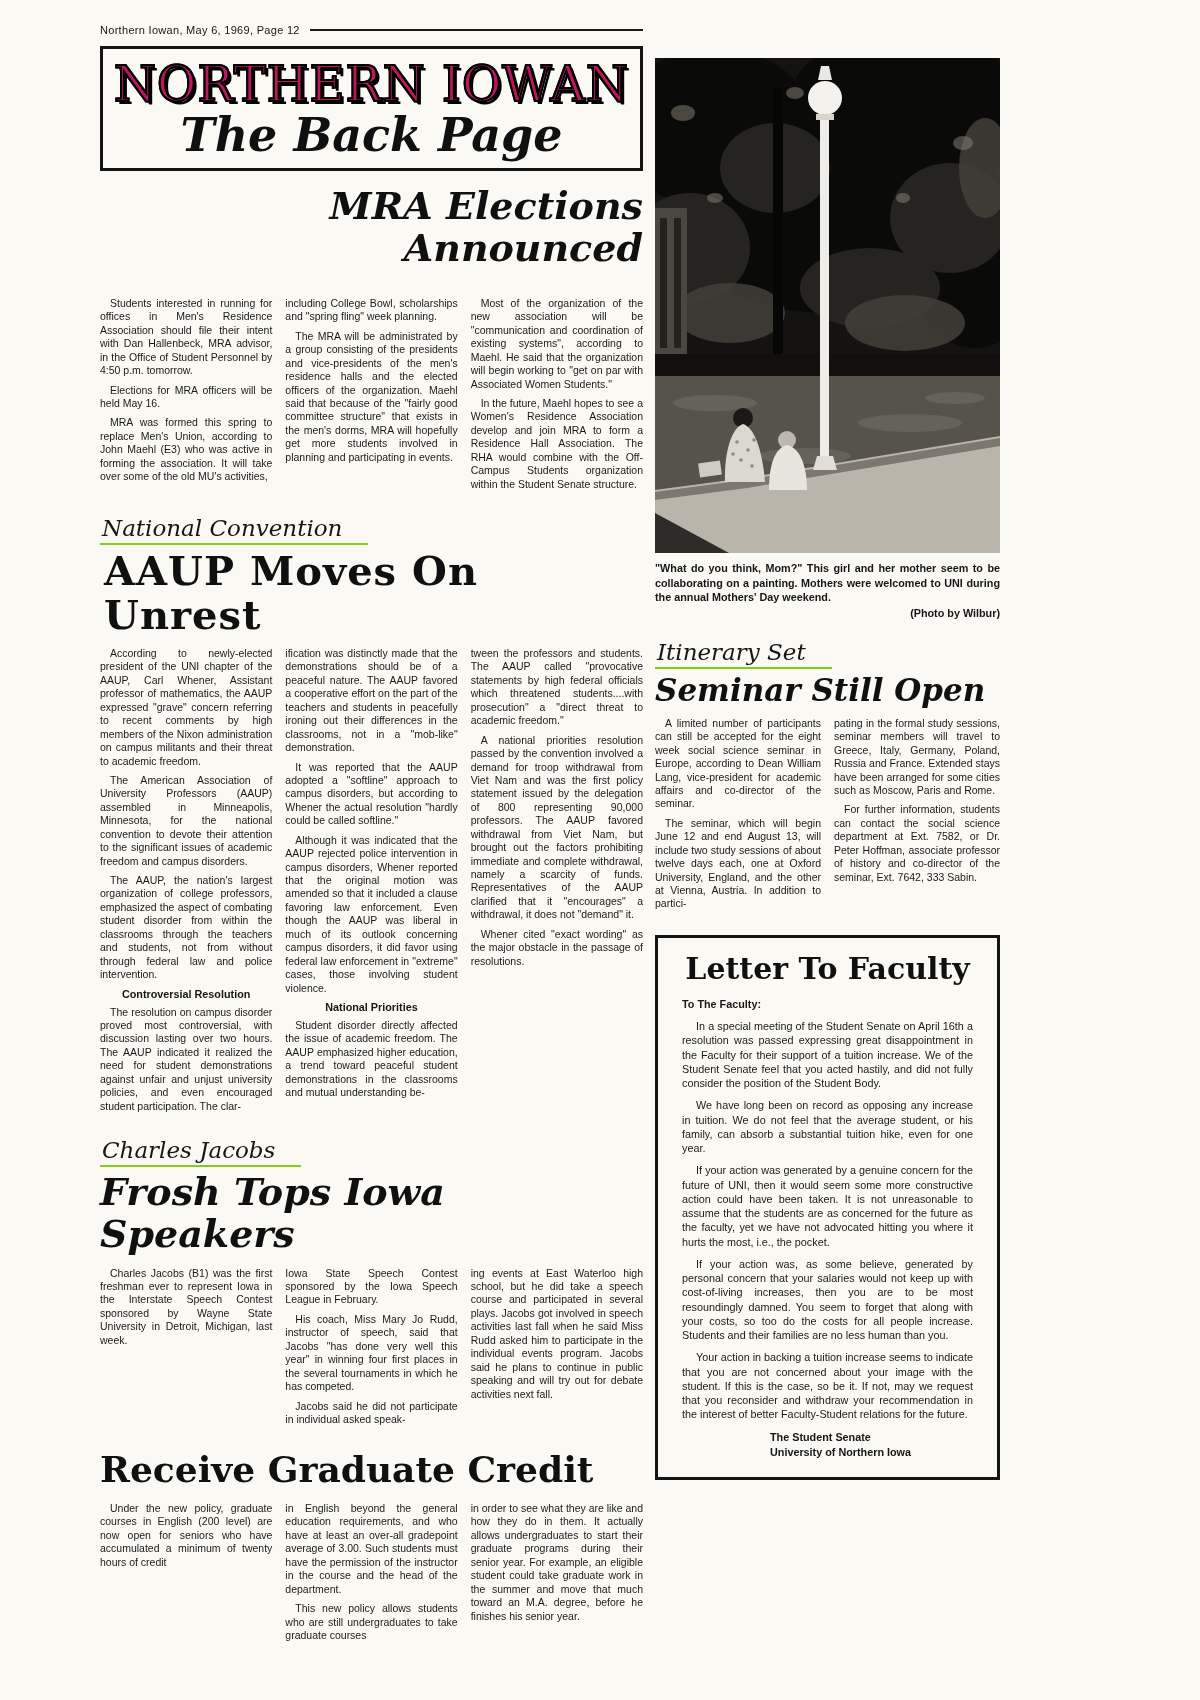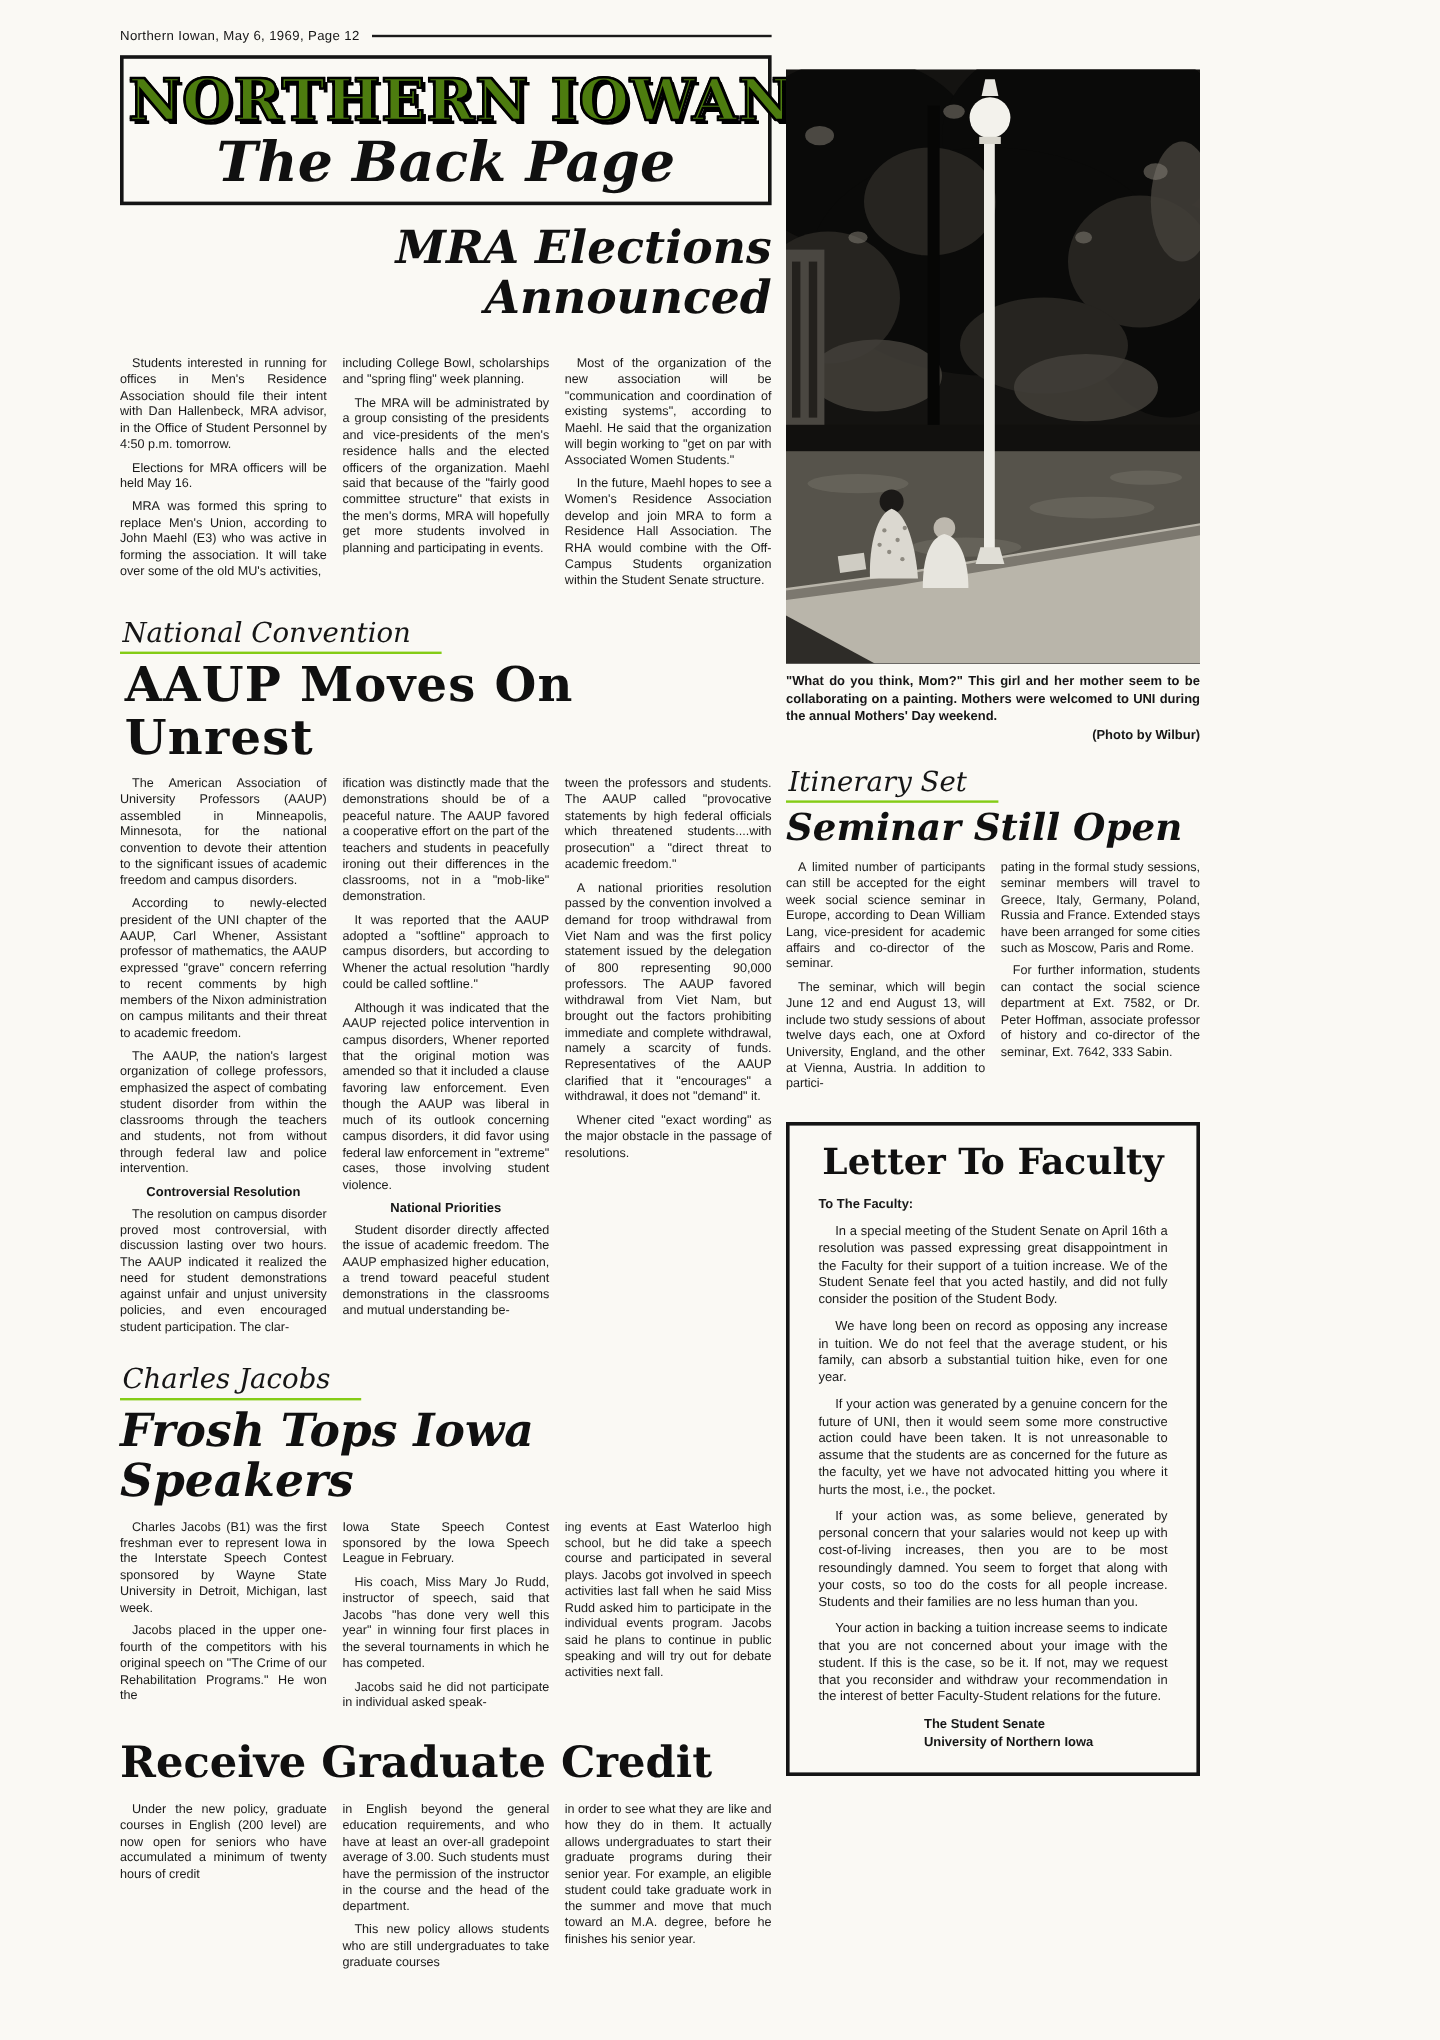--- a/index.html
+++ b/index.html
@@ -16,22 +16,22 @@
   .folio-row { display:flex; align-items:center; margin-bottom:10px; }
   .folio-text { font-size:11px; letter-spacing:0.3px; white-space:nowrap; }
   .folio-rule { flex:1; height:2px; background:#1a1a1a; margin-left:10px; }
 
   
   .masthead {
     border:3px solid #141414; padding:10px 4px 6px; text-align:center;
     margin-bottom:14px;
   }
   .masthead-logo {
-    font-family:"DejaVu Serif", serif; font-weight:700; font-size:48px;
-    line-height:1.05; color:#4d7c0f; letter-spacing:1px; white-space:nowrap;
+    font-family:"DejaVu Serif", serif; font-weight:400; font-size:48px;
+    line-height:1.05; color:#be185d; letter-spacing:1px; white-space:nowrap;
     -webkit-text-stroke:2px #000;
     text-shadow:3px 3px 0 #000, -1px -1px 0 #000, 1px -1px 0 #000, -1px 1px 0 #000;
   }
   .masthead-sub {
     font-family:"DejaVu Serif", serif; font-style:italic; font-weight:700;
     font-size:46px; line-height:1.15; color:#101010;
   }
 
   
   .display { font-family:"DejaVu Serif", serif; color:#101010; }
@@ -106,22 +106,22 @@
           </div>
       </div>
     </div>
 
     <div>
       <div class="kicker">National Convention</div><br>
       <div class="display h-aaup">AAUP Moves On Unrest</div>
       <div class="cols">
         <div class="col">
           <div>
+              <p>According to newly-elected president of the UNI chapter of the AAUP, Carl Whener, Assistant professor of mathematics, the AAUP expressed "grave" concern referring to recent comments by high members of the Nixon administration on campus militants and their threat to academic freedom.</p>
               <p>The American Association of University Professors (AAUP) assembled in Minneapolis, Minnesota, for the national convention to devote their attention to the significant issues of academic freedom and campus disorders.</p>
-              <p>According to newly-elected president of the UNI chapter of the AAUP, Carl Whener, Assistant professor of mathematics, the AAUP expressed "grave" concern referring to recent comments by high members of the Nixon administration on campus militants and their threat to academic freedom.</p>
               <p>The AAUP, the nation's largest organization of college professors, emphasized the aspect of combating student disorder from within the classrooms through the teachers and students, not from without through federal law and police intervention.</p>
             </div>
           <div class="subhead">Controversial Resolution</div>
           <div>
               <p>The resolution on campus disorder proved most controversial, with discussion lasting over two hours. The AAUP indicated it realized the need for student demonstrations against unfair and unjust university policies, and even encouraged student participation. The clar-</p>
             </div>
         </div>
         <div class="col cont">
           <div>
               <p>ification was distinctly made that the demonstrations should be of a peaceful nature. The AAUP favored a cooperative effort on the part of the teachers and students in peacefully ironing out their differences in the classrooms, not in a "mob-like" demonstration.</p>
@@ -140,21 +140,20 @@
           </div>
       </div>
     </div>
 
     <div>
       <div class="kicker">Charles Jacobs</div><br>
       <div class="display h-frosh">Frosh Tops Iowa Speakers</div>
       <div class="cols">
         <div class="col">
             <p>Charles Jacobs (B1) was the first freshman ever to represent Iowa in the Interstate Speech Contest sponsored by Wayne State University in Detroit, Michigan, last week.</p>
-            <p>Jacobs placed in the upper one-fourth of the competitors with his original speech on "The Crime of our Rehabilitation Programs." He won the</p>
           </div>
         <div class="col cont">
             <p>Iowa State Speech Contest sponsored by the Iowa Speech League in February.</p>
             <p>His coach, Miss Mary Jo Rudd, instructor of speech, said that Jacobs "has done very well this year" in winning four first places in the several tournaments in which he has competed.</p>
             <p>Jacobs said he did not participate in individual asked speak-</p>
           </div>
         <div class="col cont">
             <p>ing events at East Waterloo high school, but he did take a speech course and participated in several plays. Jacobs got involved in speech activities last fall when he said Miss Rudd asked him to participate in the individual events program. Jacobs said he plans to continue in public speaking and will try out for debate activities next fall.</p>
           </div>
       </div>

